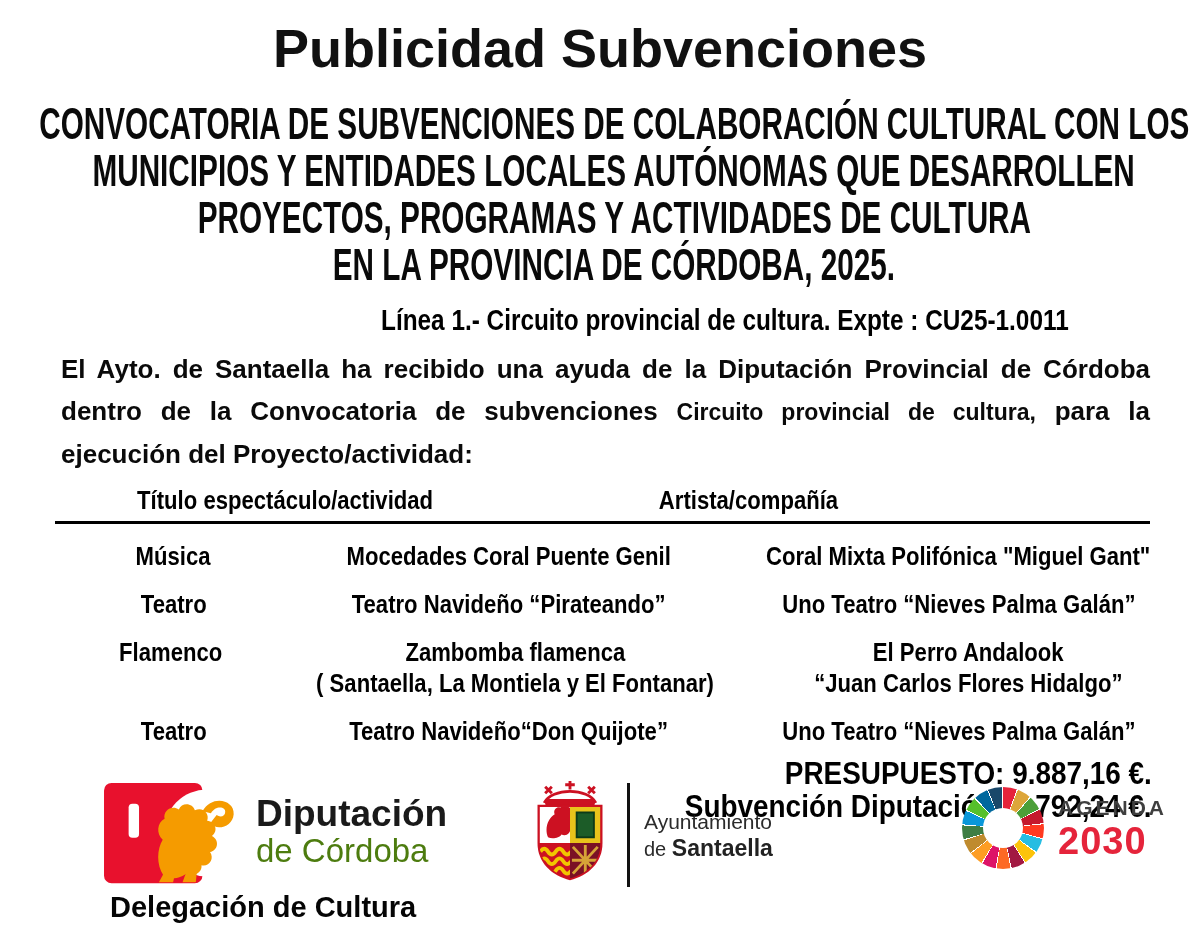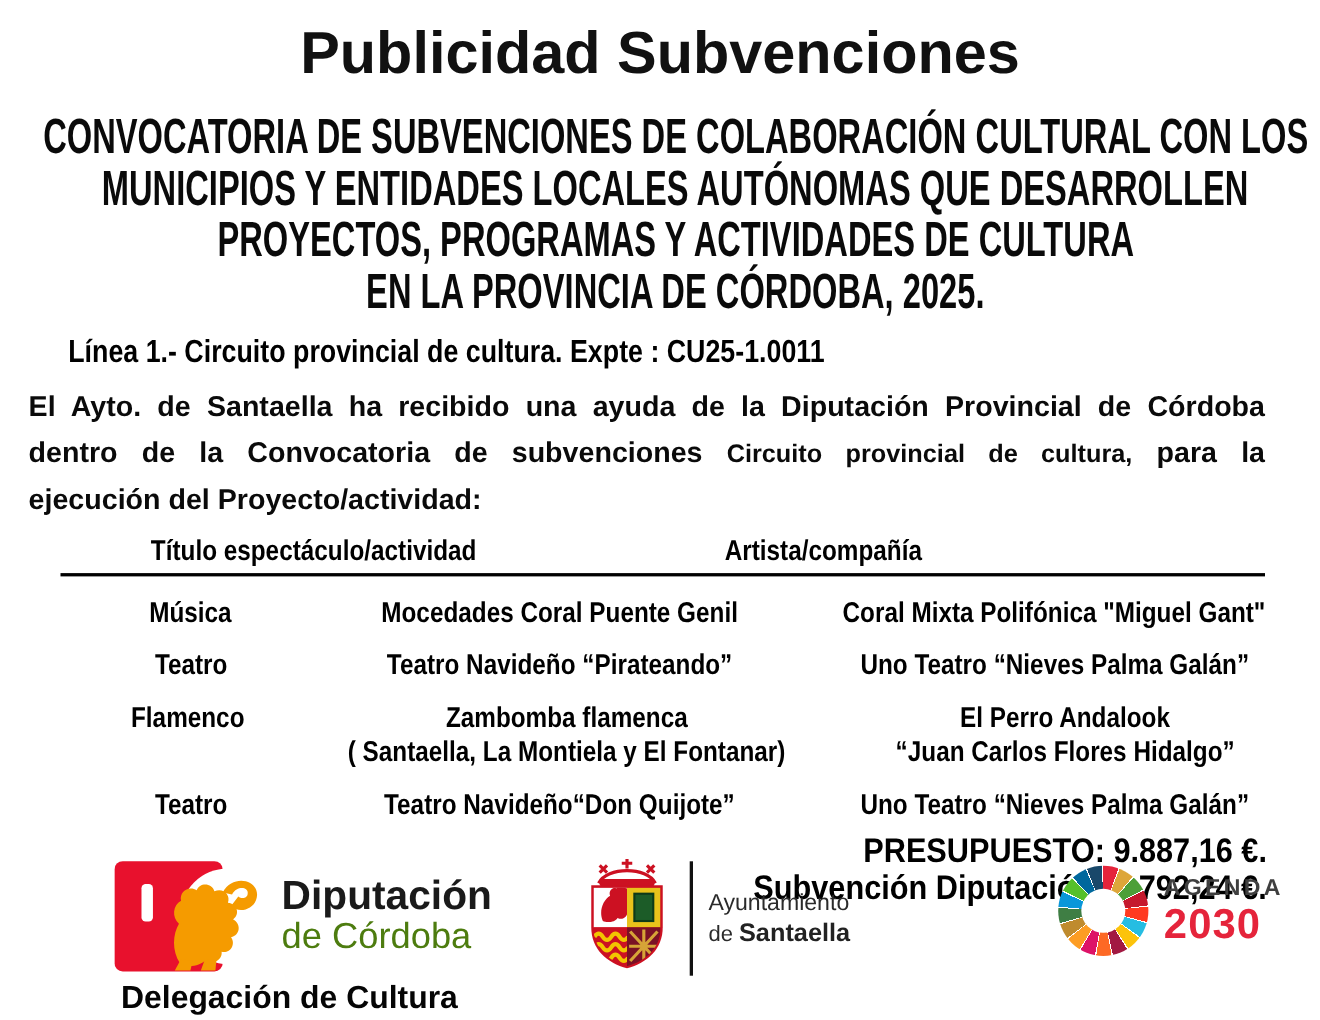--- a/index.html
+++ b/index.html
@@ -15,27 +15,27 @@
     font-size:54px; font-weight:700; line-height:60px; color:#111;
   }
   
   .headline { margin-top:22px;margin-left:28px; }
   .cline { display:flex; justify-content:center; line-height:47px; }
   .cline > span {
     white-space:nowrap; font-weight:700; font-size:45px; color:#0a0a0a;
     transform:scaleX(0.66); transform-origin:50% 50%;
   }
   
-  .linea-row { margin:16px 0 0 62px; display:flex; justify-content:flex-start; line-height:32px; }
+  .linea-row { margin:16px 0 0 62px; display:flex; justify-content:flex-end; line-height:32px; }
   .linea-row > span {
     white-space:nowrap; font-weight:700; font-size:29px;
     transform:scaleX(0.84); transform-origin:0 50%;
   }
   
-  .para { margin:12px 50px 0 26px; font-weight:700; font-size:26px; color:#0a0a0a; }
+  .para { margin:12px 50px 0 61px; font-weight:700; font-size:26px; color:#0a0a0a; }
   .para .jl  { text-align:justify; text-align-last:justify; line-height:42px; }
   .para .jl-last { text-align:justify; text-align-last:left; line-height:42px; }
   .para .alt { font-size:23px; }
   
   .tbl { margin:10px 50px 0 55px; }
   .tr { display:flex; width:100%; }
   .td { display:flex; flex-direction:column; align-items:center; }
   .c1 { width:23%; } .c2 { width:42%; } .c3 { width:35%;margin-left:42px; }
   .td > span {
     white-space:nowrap; font-weight:700; font-size:26px; line-height:31px;

